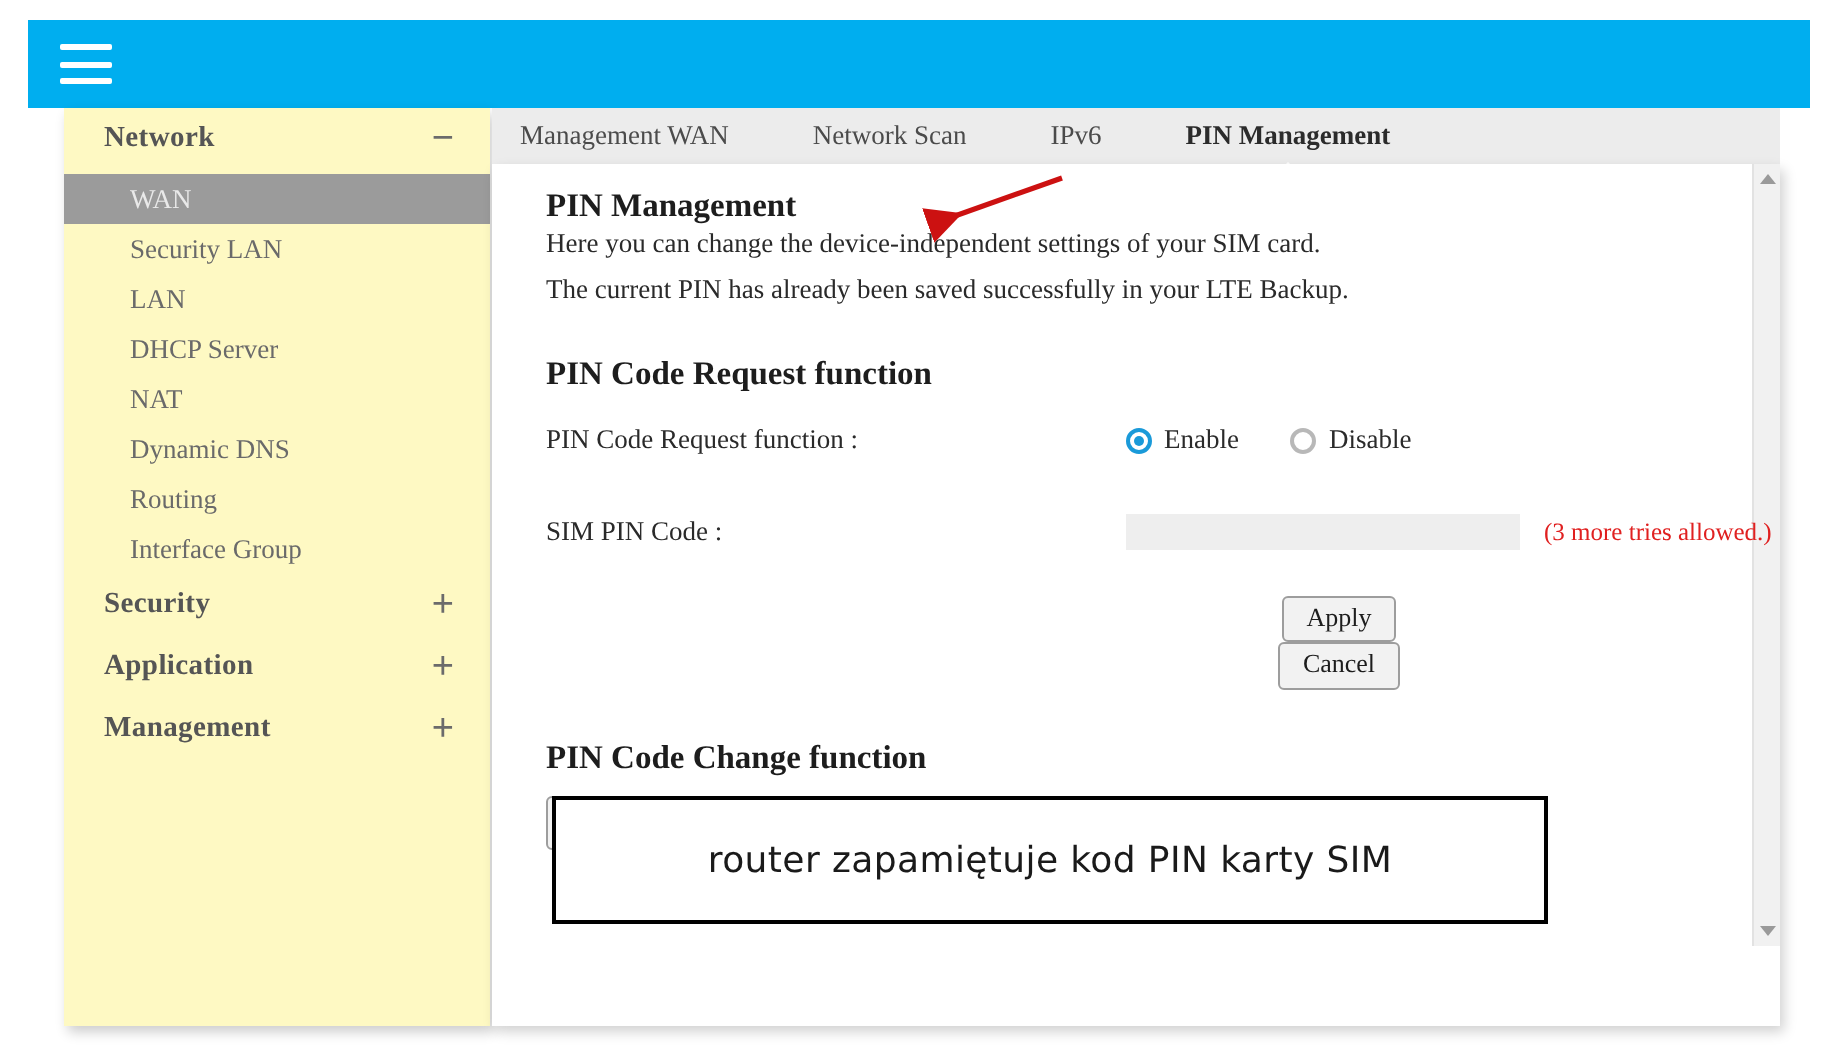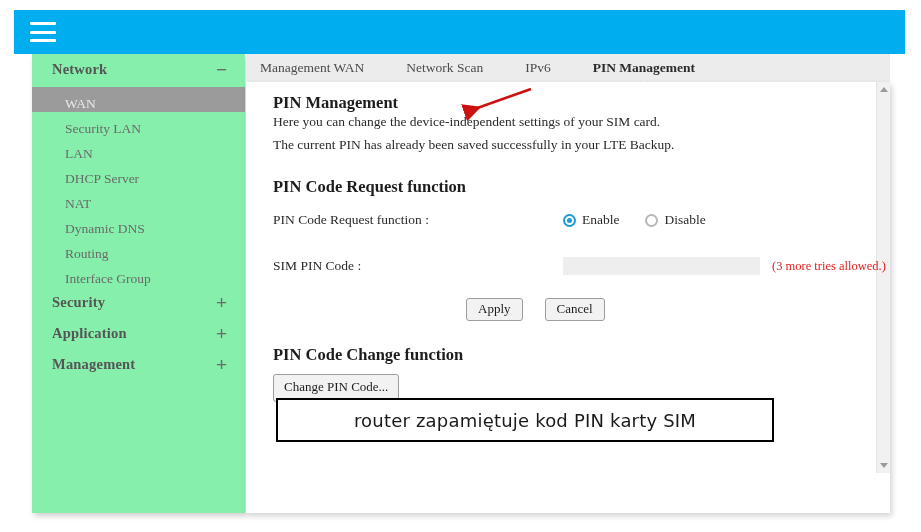--- a/index.html
+++ b/index.html
@@ -52,21 +52,21 @@
     border-radius: 1px;
   }
 
   
   .sidebar {
     position: absolute;
     left: 32px;
     top: 54px;
     width: 213px;
     height: 459px;
-    background: #86efac;
+    background: #fef9c3;
     box-shadow: 2px 3px 6px rgba(0,0,0,0.20);
     box-sizing: border-box;
     overflow: hidden;
   }
   .grp {
     position: relative;
     height: 31px;
     display: flex;
     align-items: center;
     justify-content: space-between;
@@ -84,21 +84,21 @@
   .grp-sign {
     font-family: "Liberation Sans", sans-serif;
     font-size: 19px;
     color: #6b6b6b;
     line-height: 1;
     font-weight: 300;
   }
   .subitem {
     height: 25px;
     display: flex;
-    align-items: flex-end;
+    align-items: center;
     padding-left: 33px;
     box-sizing: border-box;
     font-family: "Liberation Serif", serif;
     font-size: 13.5px;
     color: #6a6a6a;
     cursor: pointer;
     white-space: nowrap;
   }
   .subitem.active {
     background: #9b9b9b;
@@ -278,30 +278,30 @@
     background: #f2f2f2;
     border: 1px solid #9d9d9d;
     border-radius: 3px;
     padding: 3px 11px 4px;
     cursor: pointer;
     line-height: 1.1;
   }
   .btn-row {
     display: flex;
     align-items: center;
-    gap: 22px;
     padding-left: 193px;
+    flex-direction: column;
   }
 
   .callout {
     position: absolute;
     left: 276px;
     top: 398px;
     width: 498px;
-    height: 44px;
+    height: 64px;
     border: 2px solid #000000;
     background: #ffffff;
     display: flex;
     align-items: center;
     justify-content: center;
     box-sizing: border-box;
   }
   .callout-text {
     font-family: "DejaVu Sans", "Liberation Sans", sans-serif;
     font-size: 18px;

